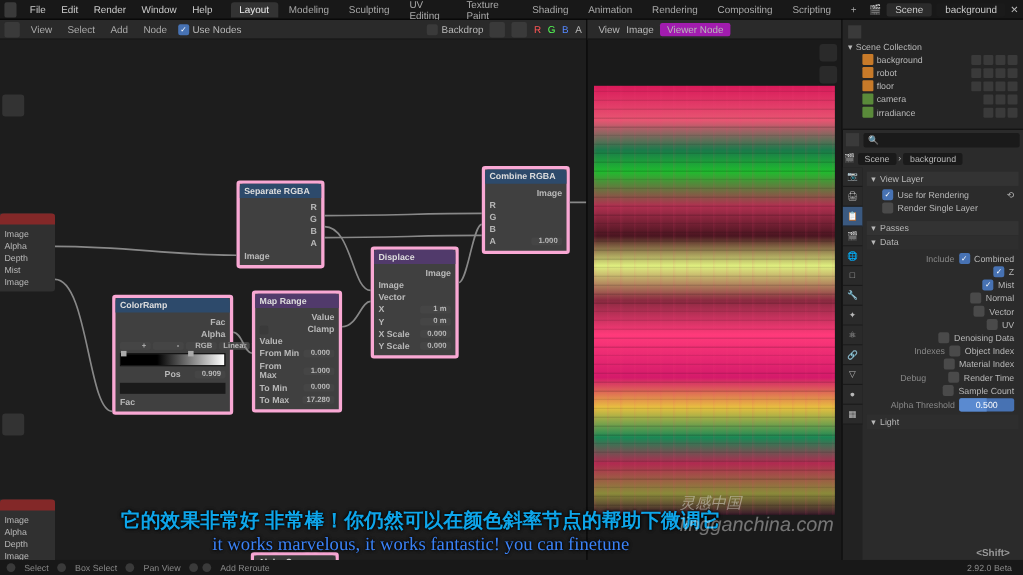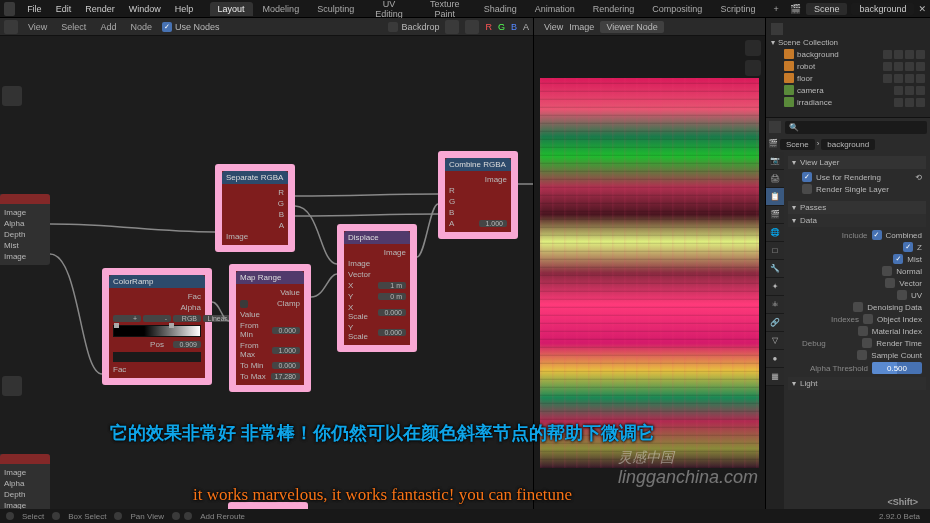--- a/index.html
+++ b/index.html
@@ -2,39 +2,39 @@
 <html><head>
 <meta charset="utf-8">
 <style>
 * { margin: 0; padding: 0; box-sizing: border-box; font-family: -apple-system, Helvetica, Arial, sans-serif; }
 body { width: 930px; height: 523px; background: #232323; color: #b8b8b8; font-size: 9px; overflow: hidden; position: relative; }
 
 
 .menubar { height: 18px; background: #181818; display: flex; align-items: center; padding: 0 4px; gap: 2px; border-bottom: 1px solid #000; }
 .menubar .logo { width: 14px; height: 14px; background: #3a3a3a; border-radius: 2px; margin-right: 4px; }
 .menubar .menu-item { padding: 2px 6px; color: #ccc; cursor: pointer; }
-.menubar .tab-item { padding: 2px 8px; color: #aaa; cursor: pointer; border-radius: 3px 3px 0 0; text-align: center; }
+.menubar .tab-item { padding: 2px 8px; color: #aaa; cursor: pointer; border-radius: 3px 3px 0 0; }
 .menubar .tab-item.active { background: #333; color: #eee; }
 .menubar .spacer { flex: 1; }
 .menubar .scene-info { display: flex; gap: 4px; align-items: center; }
 .menubar .field { background: #2b2b2b; padding: 1px 8px; border-radius: 2px; color: #ccc; }
 
 
 .main { display: flex; height: calc(100% - 18px - 14px); }
 
 
 .node-editor { flex: 1; background: #1d1d1d; position: relative; overflow: hidden; }
 .node-header { height: 18px; background: #2a2a2a; display: flex; align-items: center; padding: 0 4px; gap: 6px; border-bottom: 1px solid #111; }
 .node-header .hdr-item { color: #aaa; padding: 1px 4px; }
 .node-header .check { display: flex; align-items: center; gap: 3px; }
 .node-header .icon-btn { width: 14px; height: 14px; background: #3a3a3a; border-radius: 2px; }
 .node-canvas { position: absolute; top: 18px; left: 0; right: 0; bottom: 0; background: #1d1d1d; }
 
 
-.node { position: absolute; background: #7f1d1d; border: 7px solid #f9a8d4; border-radius: 3px; font-size: 8px; }
+.node { position: absolute; background: #404040; border: 3px solid #f9a8d4; border-radius: 3px; font-size: 8px; font-weight: bold; }
 .node-title { padding: 2px 4px; color: #ddd; border-radius: 3px 3px 0 0; }
 .node-title.red { background: #832828; }
 .node-title.blue { background: #2d4a6b; }
 .node-title.purple { background: #513a6b; }
 .node-title.dark { background: #383838; }
 .node-body { padding: 3px 4px; }
 .node-row { display: flex; justify-content: space-between; align-items: center; padding: 1px 0; gap: 4px; }
 .node-row .value { background: #454545; padding: 0 4px; border-radius: 2px; min-width: 28px; text-align: right; font-size: 7px; }
 
 
@@ -80,21 +80,21 @@
 .breadcrumb .crumb { background: #1a1a1a; padding: 1px 6px; border-radius: 2px; }
 
 
 .status-bar { height: 14px; background: #181818; display: flex; align-items: center; padding: 0 6px; gap: 4px; font-size: 8px; color: #888; }
 .status-bar .sitem { padding: 0 4px; }
 .status-bar .dot { width: 8px; height: 8px; background: #3a3a3a; border-radius: 50%; }
 
 
 .subtitles { position: absolute; bottom: 18px; left: 0; right: 165px; text-align: center; pointer-events: none; }
 .subtitles .cn { color: #0ea5e9; font-size: 18px; font-weight: bold; text-shadow: 0 0 3px #000, 0 0 3px #000; }
-.subtitles .en { color: #f97316; font-size: 17px; font-family: Georgia, serif; text-shadow: 0 0 3px #000, 0 0 3px #000; margin-top: 40px; }
+.subtitles .en { color: #3b82f6; font-size: 17px; font-family: Georgia, serif; text-shadow: 0 0 3px #000, 0 0 3px #000; }
 
 .watermark { position: absolute; bottom: 35px; right: 172px; color: rgba(255,255,255,0.4); font-size: 18px; font-style: italic; pointer-events:none; }
 .watermark .cn2 { font-size: 14px; }
 
 .shift-hint { position: absolute; bottom: 16px; right: 12px; color: #999; font-size: 9px; font-weight: bold; }
 
 
 .left-strip { position: absolute; left: 2px; top: 50px; display: flex; flex-direction: column; gap: 4px; }
 .left-strip div { width: 20px; height: 20px; background: #333; border-radius: 3px; }
 .left-strip2 { position: absolute; left: 2px; top: 340px; display: flex; flex-direction: column; gap: 4px; }
@@ -373,21 +373,21 @@
         <path d="M518 130 C530 130 530 130 540 130" stroke="#888" stroke-width="1.5" fill="none"></path>
       </svg>
     </div>
   </div>
 
   <div class="image-viewer">
     <div class="image-header">
       <span class="icon-btn"></span>
       <span class="hdr-item">View</span>
       <span class="hdr-item">Image</span>
-      <span class="hdr-item" style="background:#404040;padding:1px 6px;border-radius:2px">Viewer Node</span>
+      <span class="hdr-item" style="background:#a21caf;padding:1px 6px;border-radius:2px">Viewer Node</span>
     </div>
     <div class="image-canvas">
       <div class="tool-icons">
         <div></div>
         <div></div>
       </div>
       <div class="neon-img"></div>
     </div>
   </div>
 
@@ -541,21 +541,21 @@
                 <span class="label" style="text-align:right;color:#888">Indexes</span>
                 <span class="checkbox"></span>
                 <span>Object Index</span>
               </div>
             <div class="prop-row">
                 <span class="label"></span>
                 <span class="checkbox"></span>
                 <span>Material Index</span>
               </div>
             <div class="prop-row">
-                <span class="label" style="text-align:left;color:#888">Debug</span>
+                <span class="label" style="text-align:center;color:#888">Debug</span>
                 <span class="checkbox"></span>
                 <span>Render Time</span>
               </div>
             <div class="prop-row">
                 <span class="label"></span>
                 <span class="checkbox"></span>
                 <span>Sample Count</span>
               </div>
             <div class="prop-row">
                 <span class="label" style="text-align:right;color:#888">Alpha Threshold</span>

